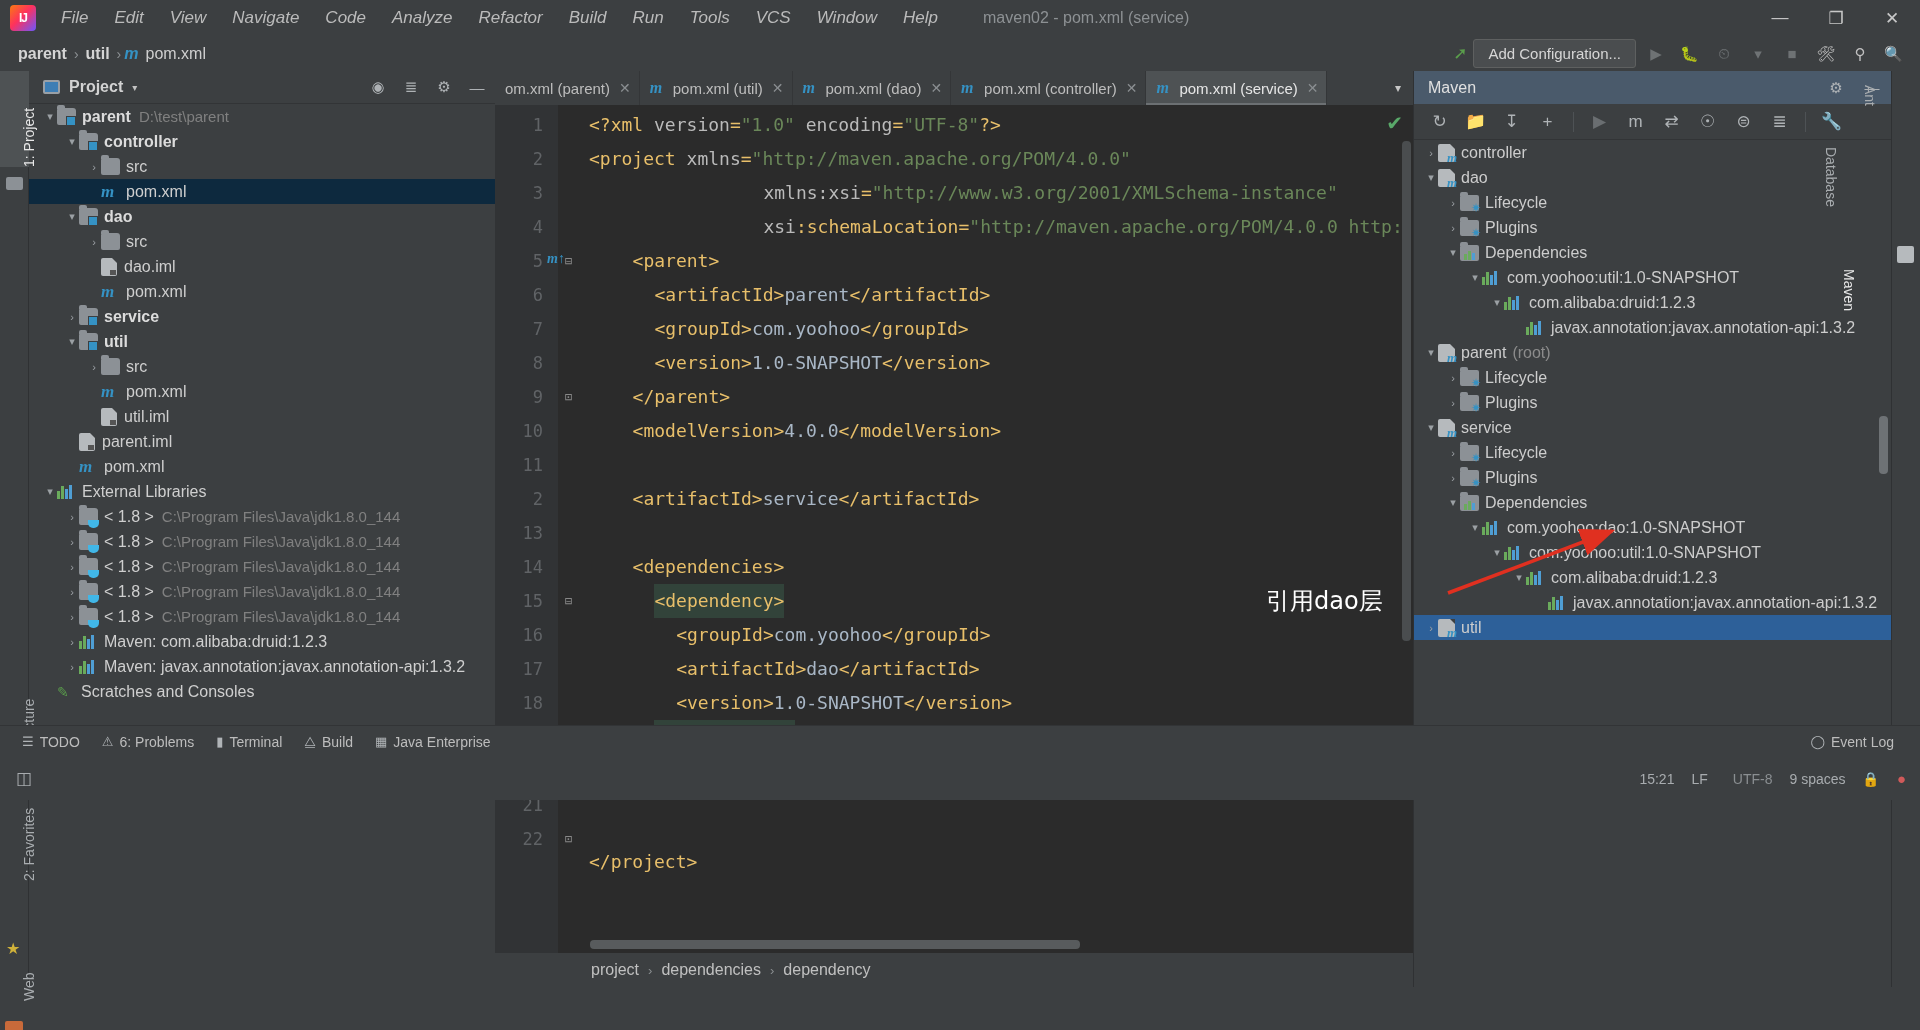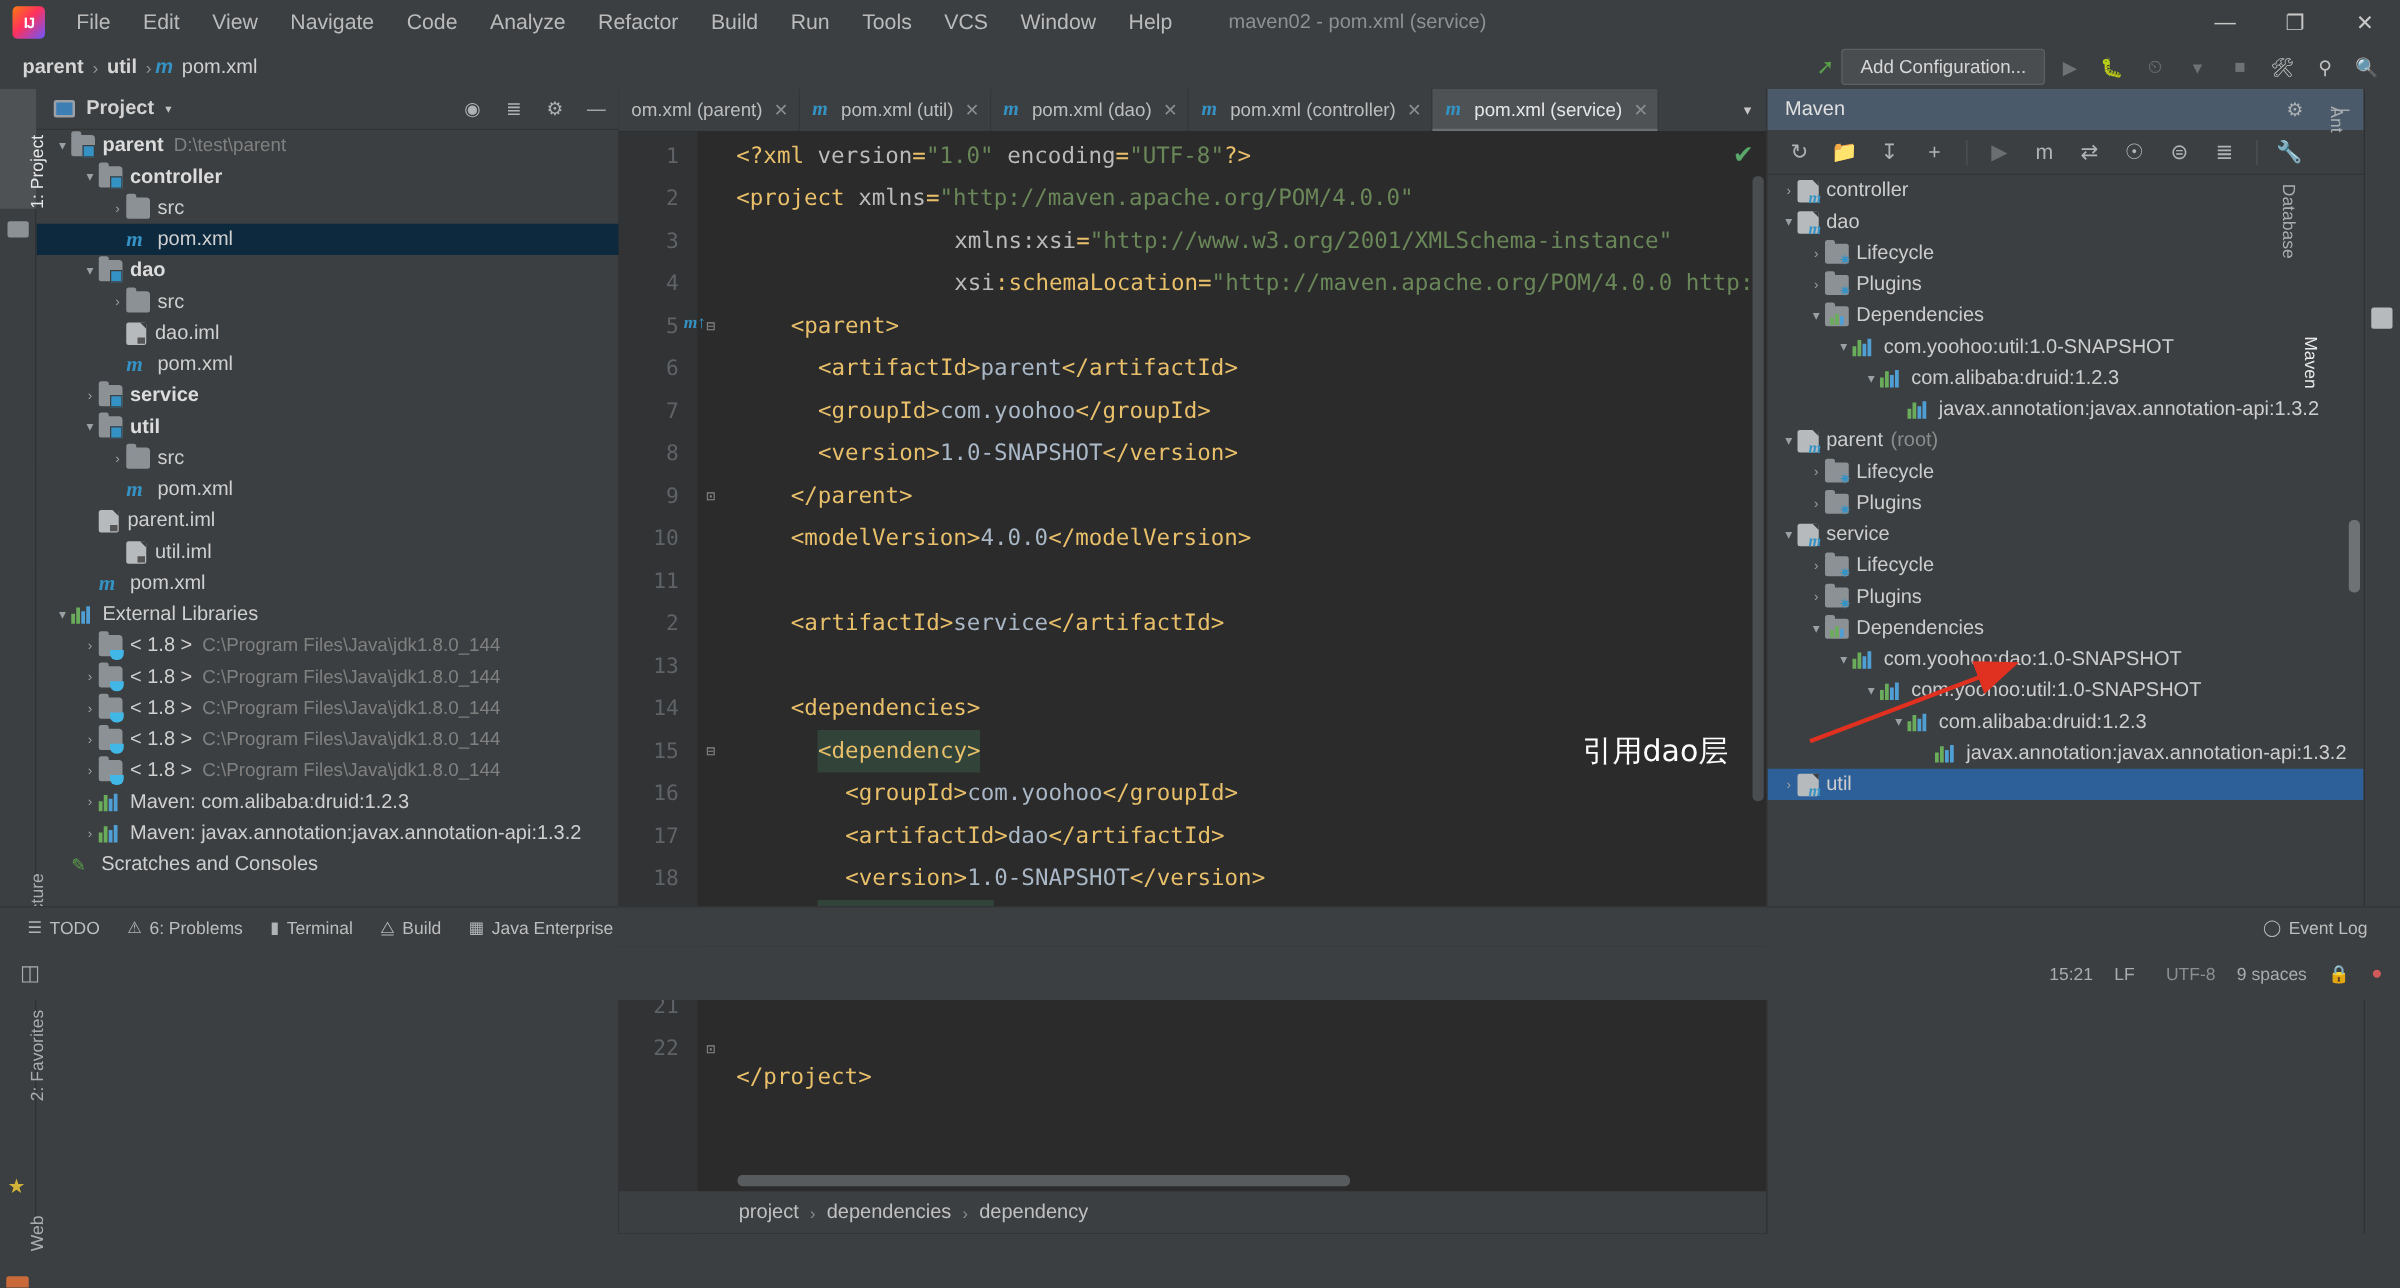--- a/index.html
+++ b/index.html
@@ -183,21 +183,21 @@
 <body>
 
 <div id="app">
   <div class="wall"></div>
   <div class="wall2"></div>
 
   <div class="menubar">
     <div class="logo">
       <span class="logo-inner">IJ</span>
     </div>
-    <div id="menu-items" style="display:flex;align-items:flex-start;">
+    <div id="menu-items" style="display:flex;align-items:flex-start;font-style:italic;">
         <div class="menuitem">File</div>
         <div class="menuitem">Edit</div>
         <div class="menuitem">View</div>
         <div class="menuitem">Navigate</div>
         <div class="menuitem">Code</div>
         <div class="menuitem">Analyze</div>
         <div class="menuitem">Refactor</div>
         <div class="menuitem">Build</div>
         <div class="menuitem">Run</div>
         <div class="menuitem">Tools</div>
@@ -321,29 +321,29 @@
         <div class="row" style="padding-left: 58px;">
           <span class="arrow">›</span>
           <span class="ic ic-folder"></span>
           <span class="lbl">src</span>
         </div>
         <div class="row" style="padding-left: 58px;">
           <span class="arrow empty">·</span>
           <span class="ic-m">m</span>
           <span class="lbl">pom.xml</span>
         </div>
+        <div class="row" style="padding-left: 58px;">
+          <span class="arrow empty">·</span>
+          <span class="ic-iml"></span>
+          <span class="lbl">util.iml</span>
+        </div>
         <div class="row" style="padding-left: 36px;">
           <span class="arrow empty">·</span>
           <span class="ic-iml"></span>
           <span class="lbl">parent.iml</span>
-        </div>
-        <div class="row" style="padding-left: 58px;">
-          <span class="arrow empty">·</span>
-          <span class="ic-iml"></span>
-          <span class="lbl">util.iml</span>
         </div>
         <div class="row" style="padding-left: 36px;">
           <span class="arrow empty">·</span>
           <span class="ic-m">m</span>
           <span class="lbl">pom.xml</span>
         </div>
         <div class="row" style="padding-left: 14px;">
           <span class="arrow">▾</span>
           <span class="ic-lib">
             <i style="height: 8px; background: rgb(106, 171, 92);"></i>

